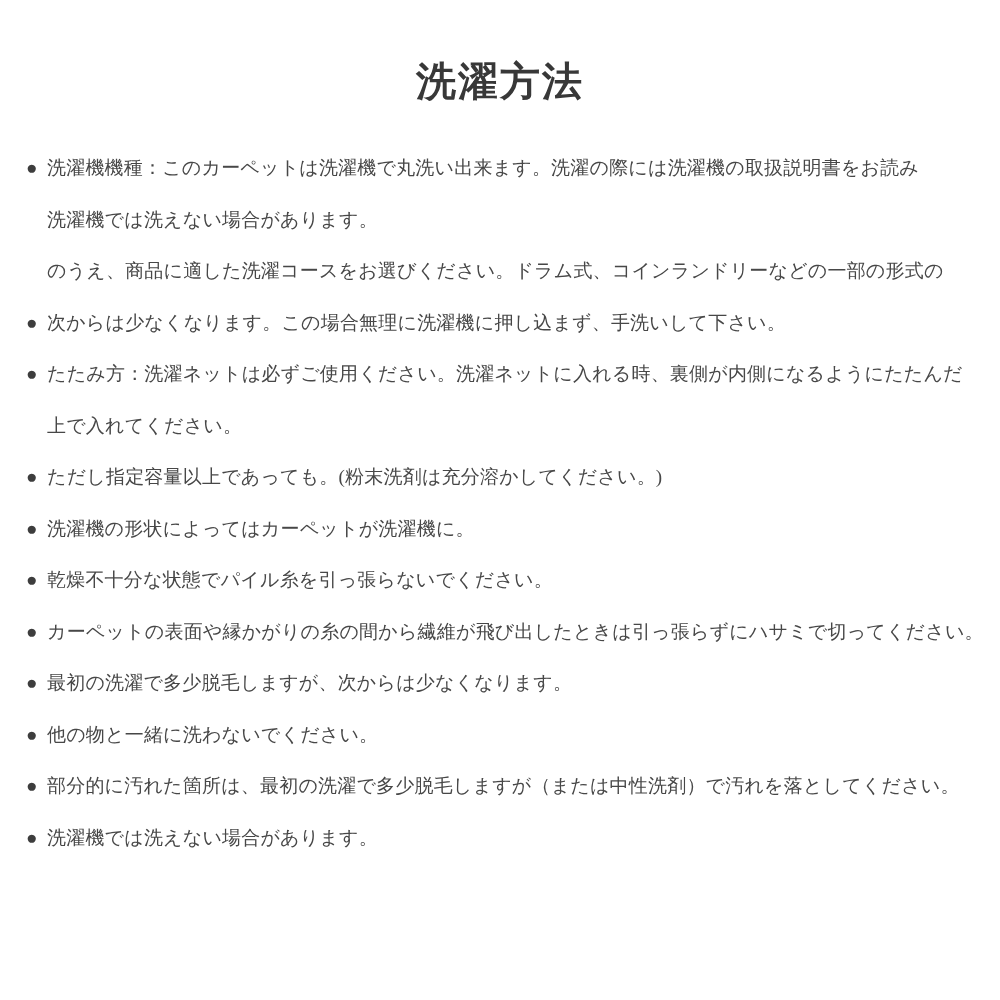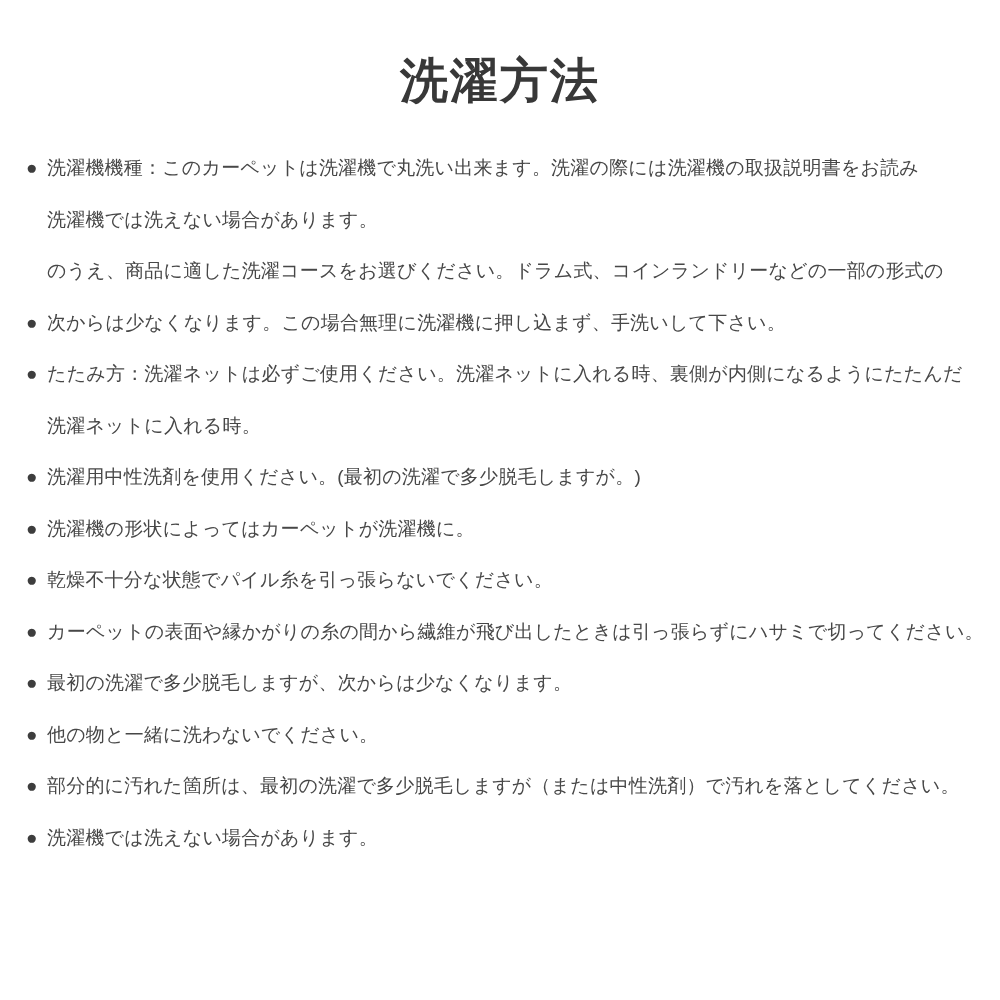--- a/index.html
+++ b/index.html
@@ -11,21 +11,21 @@
   .page {
     width: 1000px;
     height: 1000px;
     background: #ffffff;
     box-sizing: border-box;
     overflow: hidden;
   }
   .title {
     padding-top: 56px;
     text-align: center;
-    font-size: 48px;
+    font-size: 40px;
     font-weight: bold;
     color: #383838;
     letter-spacing: 2px;
     line-height: 50px;
   }
   .content {
     margin-top: 36px;
     padding-left: 26px;
     padding-right: 18px;
     color: #474747;
@@ -38,20 +38,21 @@
   .bullet {
     flex: 0 0 auto;
     width: 21px;
     line-height: 51.5px;
     font-size: 19px;
     color: #3d3d3d;
   }
   .lines {
     flex: 1 1 auto;
     min-width: 0;
+    font-family: Liberation Serif, serif;
   }
   .line {
     line-height: 51.5px;
     white-space: nowrap;
     letter-spacing: 0.2px;
   }
 </style>
 </head>
 <body>
 
@@ -74,28 +75,28 @@
       <span class="bullet">●</span>
       <div class="lines">
         <div class="line">次からは少なくなります。この場合無理に洗濯機に押し込まず、手洗いして下さい。</div>
       </div>
     </div>
 
     <div class="item">
       <span class="bullet">●</span>
       <div class="lines">
         <div class="line">たたみ方：洗濯ネットは必ずご使用ください。洗濯ネットに入れる時、裏側が内側になるようにたたんだ</div>
-        <div class="line">洗濯ネットに入れる時。</div>
+        <div class="line">上で入れてください。</div>
       </div>
     </div>
 
     <div class="item">
       <span class="bullet">●</span>
       <div class="lines">
-        <div class="line">洗濯用中性洗剤を使用ください。(最初の洗濯で多少脱毛しますが。)</div>
+        <div class="line">ただし指定容量以上であっても。(粉末洗剤は充分溶かしてください。)</div>
       </div>
     </div>
 
     <div class="item">
       <span class="bullet">●</span>
       <div class="lines">
         <div class="line">洗濯機の形状によってはカーペットが洗濯機に。</div>
       </div>
     </div>
 

